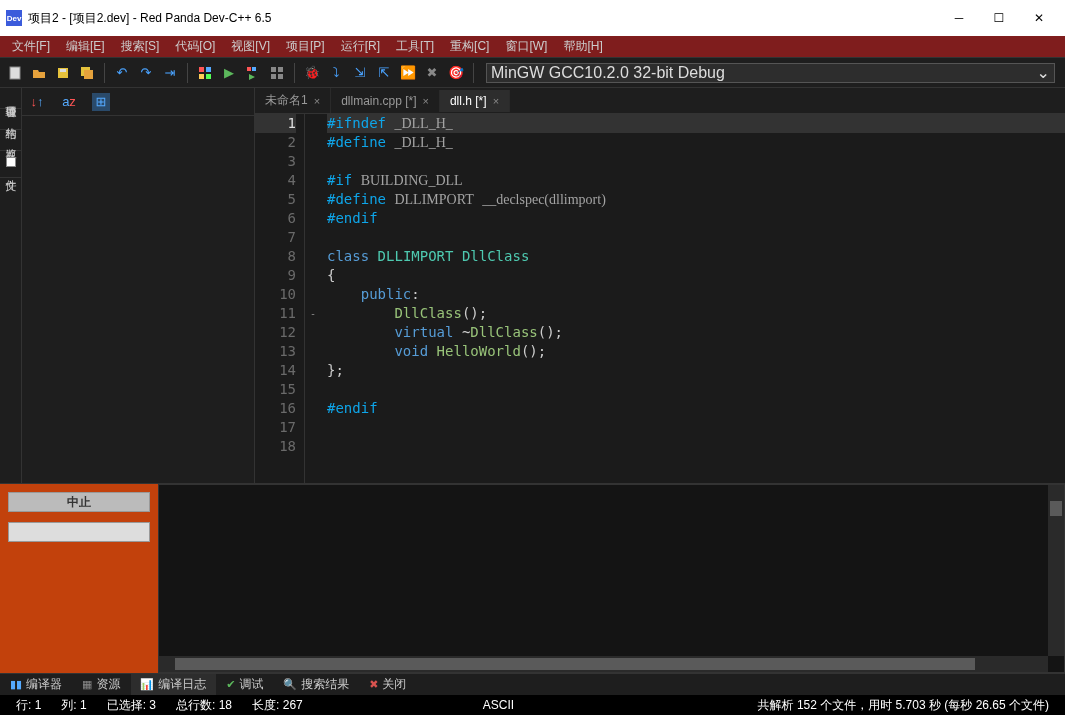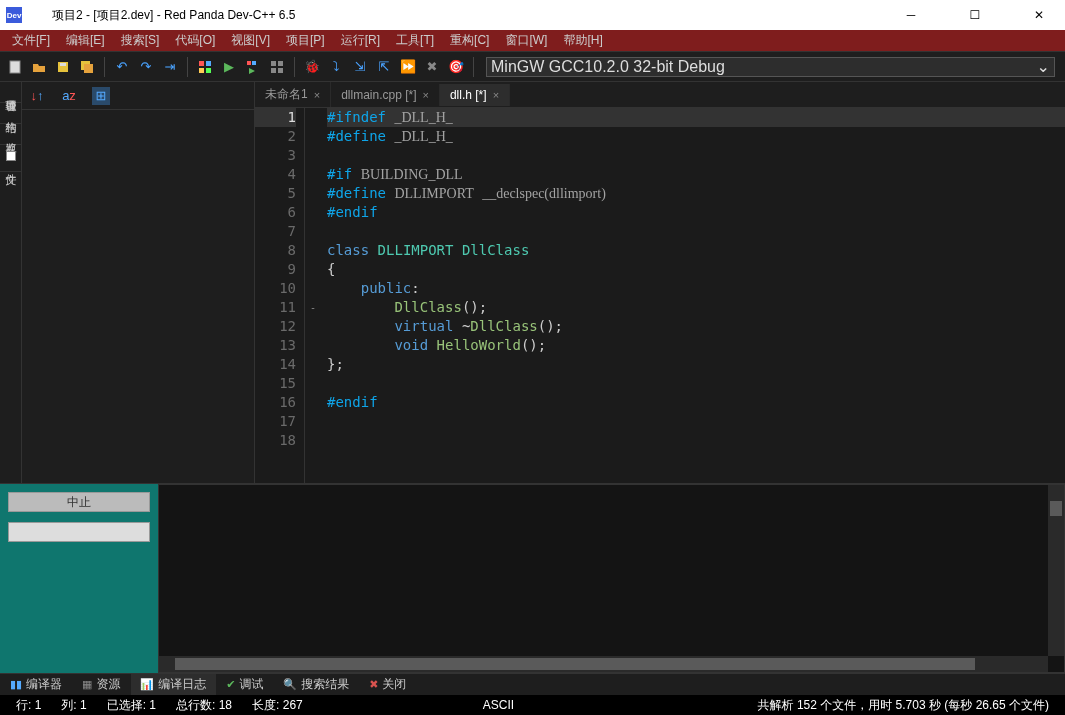--- a/index.html
+++ b/index.html
@@ -8,28 +8,27 @@
   font-size: 12px;
   background: #1e1e1e;
   color: #cccccc;
   width: 1065px;
   height: 715px;
   overflow: hidden;
   display: flex;
   flex-direction: column;
 }
 .titlebar {
-  height: 30px;
+  height: 36px;
   background: #ffffff;
   color: #000000;
   display: flex;
   align-items: center;
   padding: 0 6px;
   font-size: 12px;
-  gap: 24px;
 }
 .titlebar .app-icon {
   width: 16px; height: 16px;
   background: #3b5bdb;
   margin-right: 6px;
   display: inline-flex;
   align-items: center;
   justify-content: center;
   color: #fff;
   font-size: 8px;
@@ -190,25 +189,26 @@
 .tok-punc { color: #cccccc; }
 .tok-func { color: #98c379; }
 .bottom-panel {
   height: 190px;
   background: #1e1e1e;
   display: flex;
   border-top: 1px solid #333;
 }
 .bottom-left {
   width: 158px;
-  background: #0f766e;
+  background: #c2410c;
   display: flex;
   flex-direction: column;
   gap: 10px;
   padding: 8px;
+  font-weight: bold;
 }
 .bottom-left .btn {
   height: 20px;
   background: #bbbbbb;
   color: #333;
   display: flex;
   align-items: center;
   justify-content: center;
   font-size: 12px;
   border: 1px solid #999;
@@ -502,19 +502,19 @@
     </div>
   <div class="btab">
       <span class="ico" style="color:#d9534f">✖</span>
       <span>关闭</span>
     </div>
 </div>
 
 <div class="statusbar">
   <span class="seg">行:   1</span>
   <span class="seg">列:   1</span>
-  <span class="seg">已选择:   1</span>
+  <span class="seg">已选择:   3</span>
   <span class="seg">总行数:   18</span>
   <span class="seg">长度:   267</span>
   <span class="seg" style="margin-left:160px">ASCII</span>
   <span class="spacer"></span>
   <span class="seg">共解析 152 个文件，用时 5.703 秒 (每秒 26.65 个文件)</span>
 </div>
 
 </body></html>

